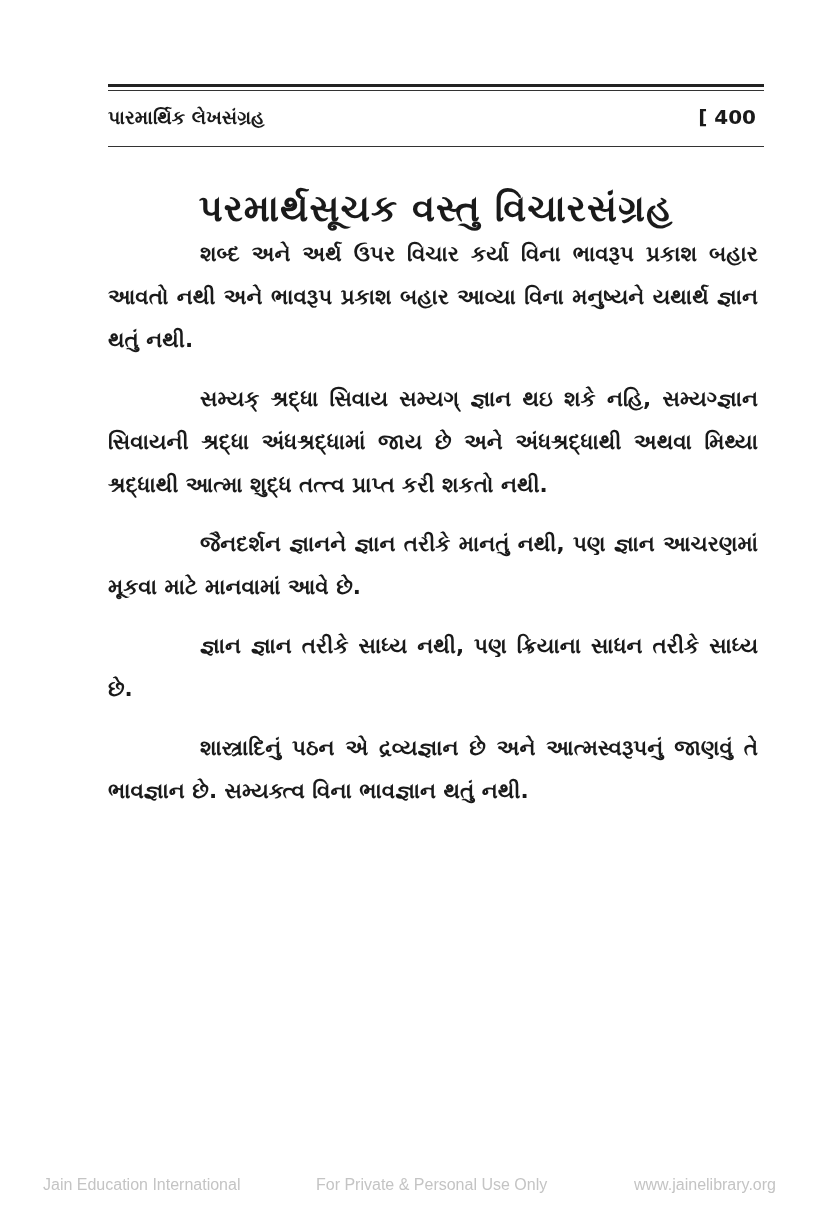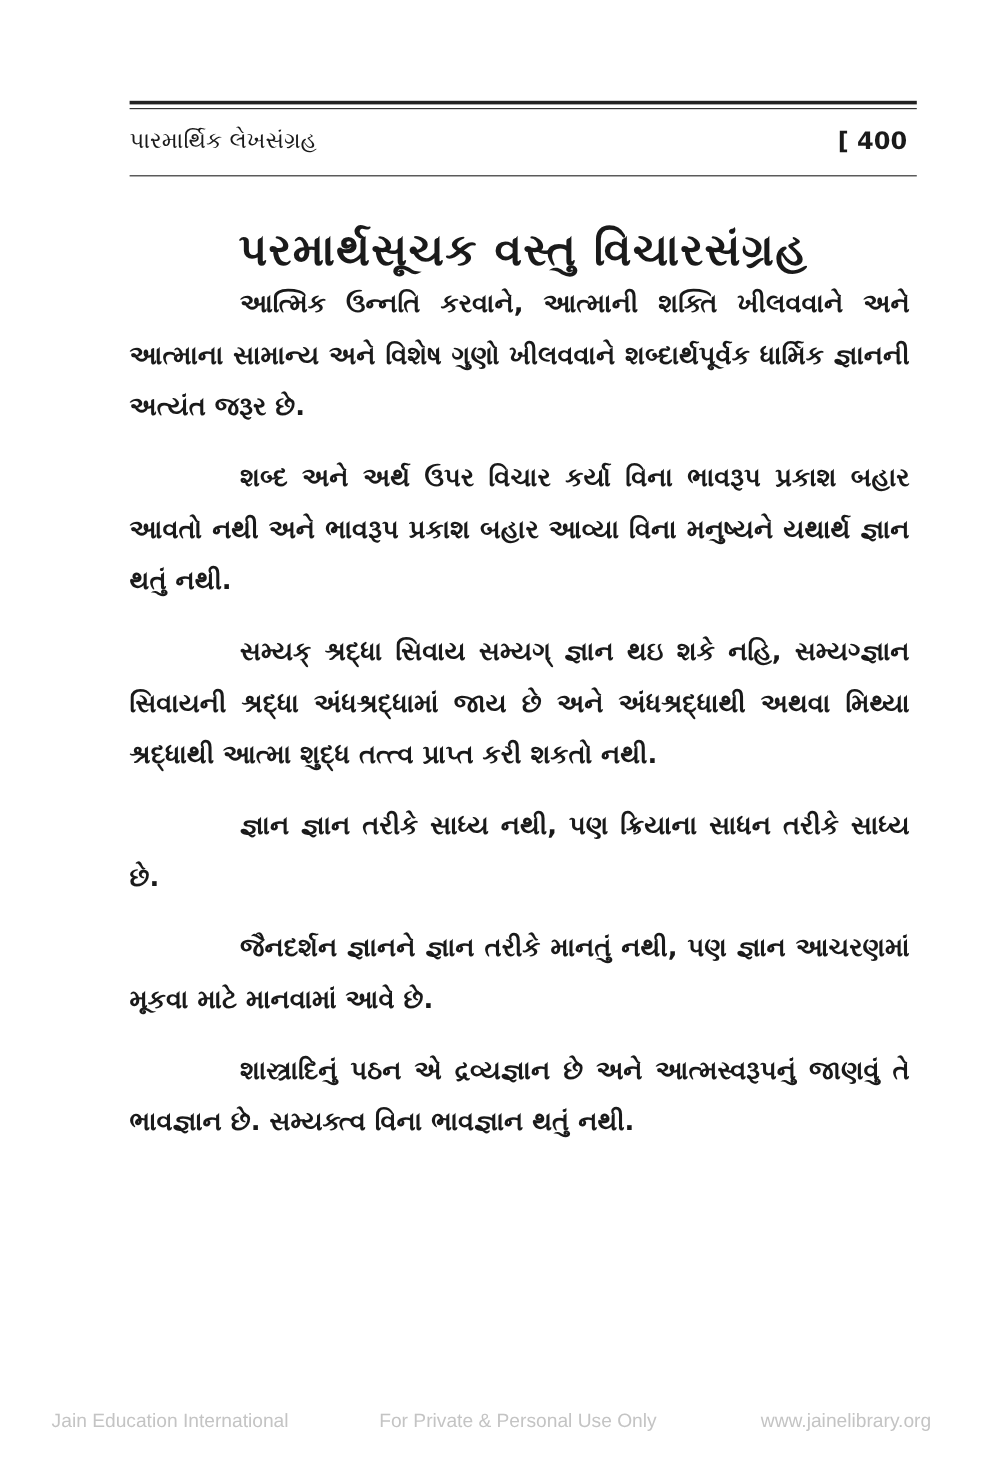--- a/index.html
+++ b/index.html
@@ -13,21 +13,21 @@
     }
     .page { position: absolute; left: 108px; top: 84px; width: 656px; }
     .rule-double {
       position: absolute; left: 0; top: 0; width: 656px; height: 7px;
       border-top: 3px solid #222; border-bottom: 1px solid #333; box-sizing: border-box;
     }
     .running-head {
       position: absolute; left: 0; top: 18px; width: 656px; height: 30px;
       display: flex; justify-content: space-between; align-items: center;
     }
-    .running-title { font-size: 19px; font-weight: normal; }
+    .running-title { font-size: 19px; font-weight: bold; }
     .page-num { font-size: 20px; font-weight: bold; margin-right: 8px; }
     .rule-single {
       position: absolute; left: 0; top: 62px; width: 656px; height: 0;
       border-top: 1.5px solid #333;
     }
     .title {
       position: absolute; left: 0; top: 78px; width: 656px;
       text-align: center; font-size: 37px; font-weight: bold; letter-spacing: 1px;
     }
     .body-text { position: absolute; left: 0; top: 148px; width: 650px; }
@@ -47,25 +47,24 @@
 
 <div class="page">
   <div class="rule-double"></div>
   <div class="running-head">
     <span class="running-title">પારમાર્થિક લેખસંગ્રહ</span>
     <span class="page-num">[ 400</span>
   </div>
   <div class="rule-single"></div>
   <h1 class="title">પરમાર્થસૂચક વસ્તુ વિચારસંગ્રહ</h1>
   <div class="body-text">
-    <p class="para">આત્મિક ઉન્નતિ કરવાને, આત્માની શક્તિ ખીલવવાને અને આત્માના સામાન્ય અને વિશેષ ગુણો ખીલવવાને શબ્દાર્થપૂર્વક ધાર્મિક જ્ઞાનની અત્યંત જરૂર છે.</p>
     <p class="para">શબ્દ અને અર્થ ઉપર વિચાર કર્યા વિના ભાવરૂપ પ્રકાશ બહાર આવતો નથી અને ભાવરૂપ પ્રકાશ બહાર આવ્યા વિના મનુષ્યને યથાર્થ જ્ઞાન થતું નથી.</p>
     <p class="para">સમ્યક્ શ્રદ્ધા સિવાય સમ્યગ્ જ્ઞાન થઇ શકે નહિ, સમ્યગ્જ્ઞાન સિવાયની શ્રદ્ધા અંધશ્રદ્ધામાં જાય છે અને અંધશ્રદ્ધાથી અથવા મિથ્યા શ્રદ્ધાથી આત્મા શુદ્ધ તત્ત્વ પ્રાપ્ત કરી શકતો નથી.</p>
+    <p class="para">જૈનદર્શન જ્ઞાનને જ્ઞાન તરીકે માનતું નથી, પણ જ્ઞાન આચરણમાં મૂકવા માટે માનવામાં આવે છે.</p>
     <p class="para">જ્ઞાન જ્ઞાન તરીકે સાધ્ય નથી, પણ ક્રિયાના સાધન તરીકે સાધ્ય છે.</p>
-    <p class="para">જૈનદર્શન જ્ઞાનને જ્ઞાન તરીકે માનતું નથી, પણ જ્ઞાન આચરણમાં મૂકવા માટે માનવામાં આવે છે.</p>
     <p class="para">શાસ્ત્રાદિનું પઠન એ દ્રવ્યજ્ઞાન છે અને આત્મસ્વરૂપનું જાણવું તે ભાવજ્ઞાન છે. સમ્યક્ત્વ વિના ભાવજ્ઞાન થતું નથી.</p>
   </div>
 </div>
 
 <div class="footer">
   <span class="f1">Jain Education International</span>
   <span class="f2">For Private &amp; Personal Use Only</span>
   <span class="f3">www.jainelibrary.org</span>
 </div>
 

